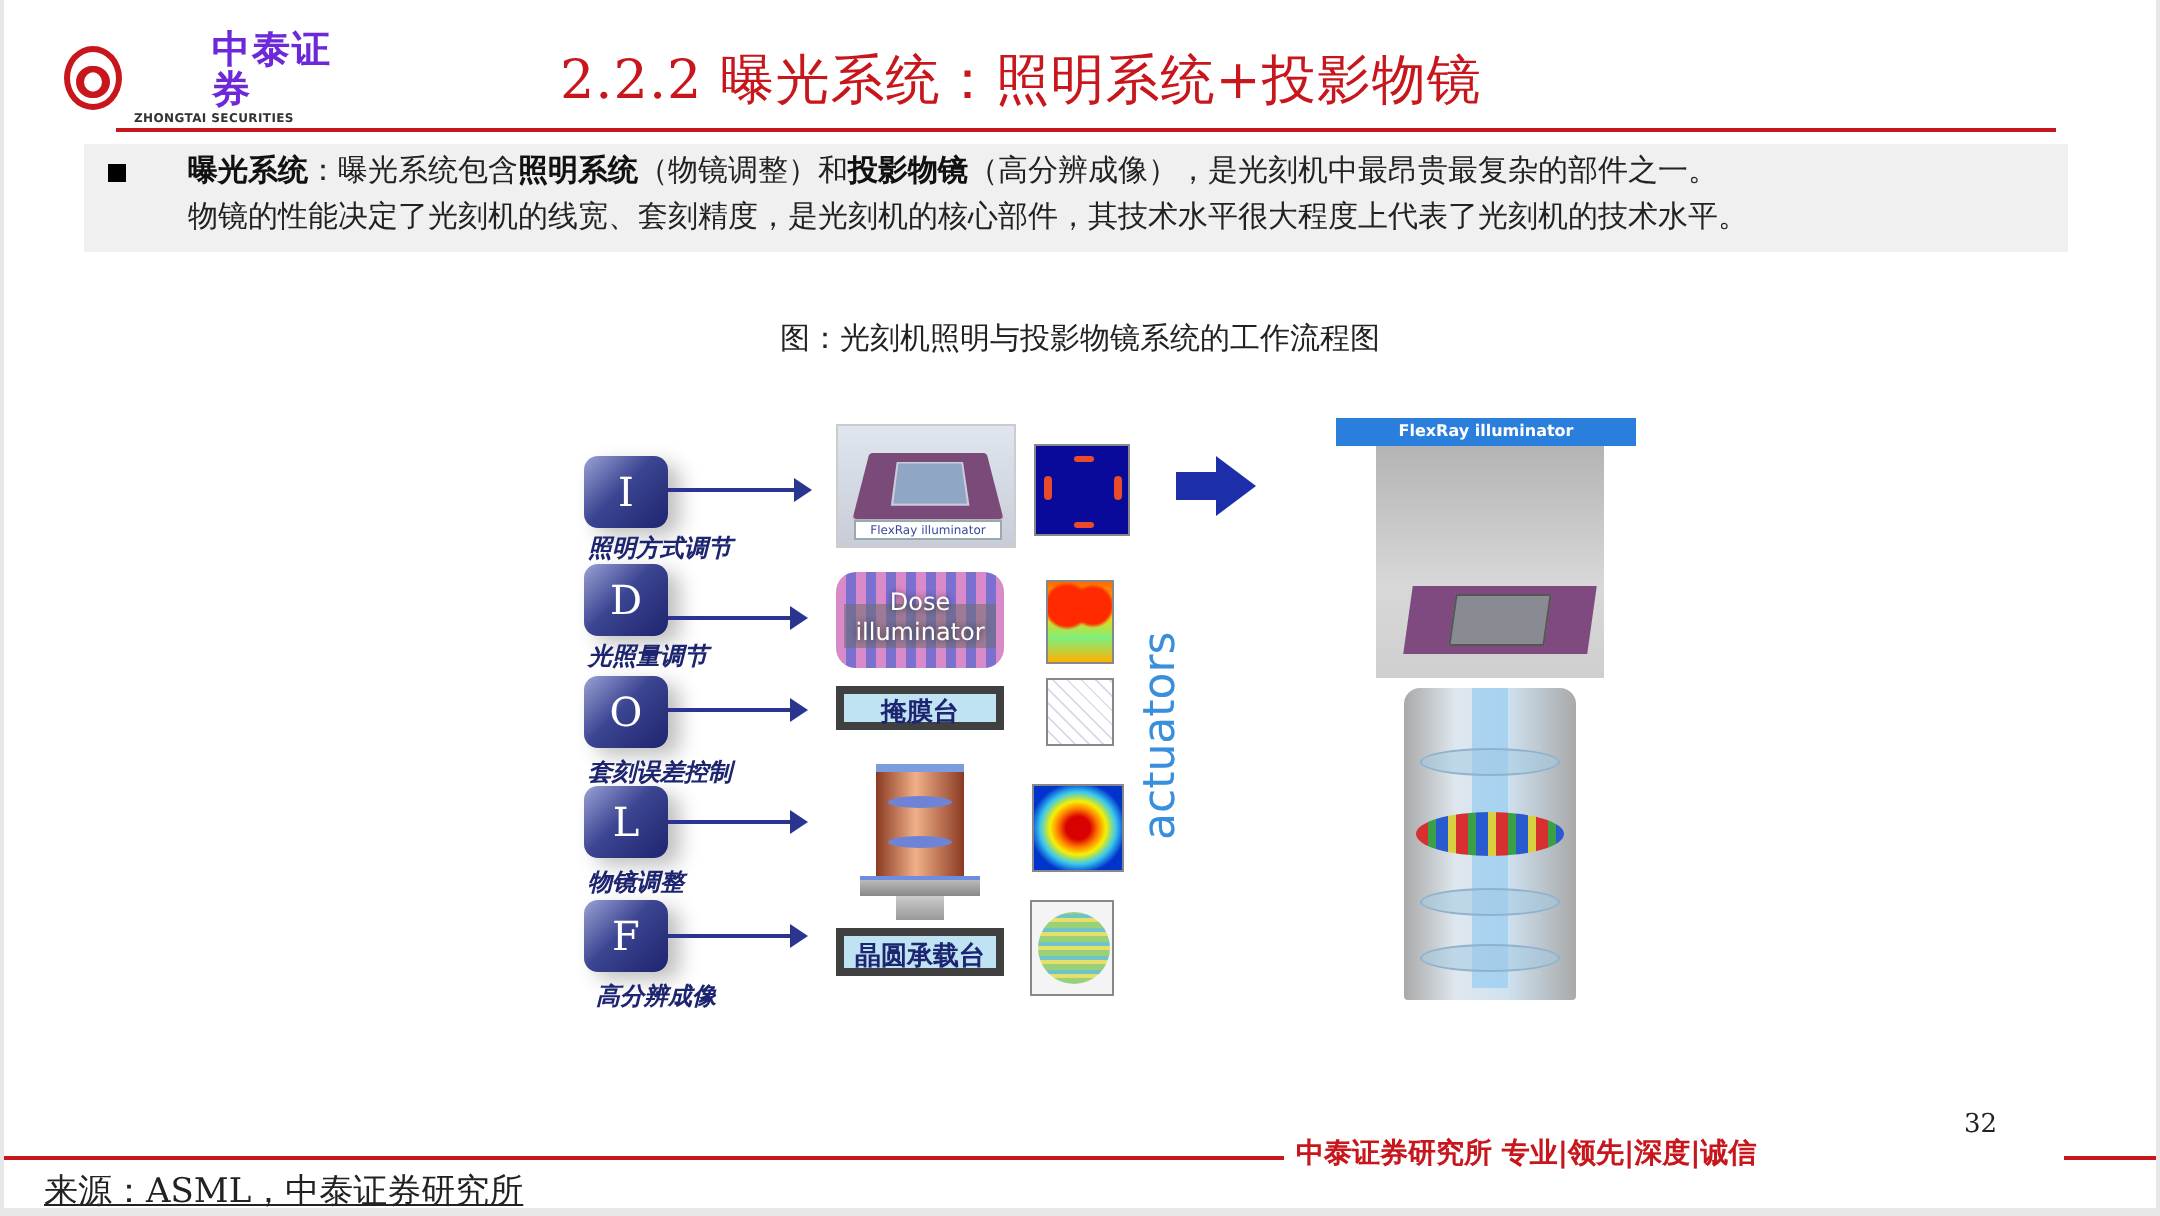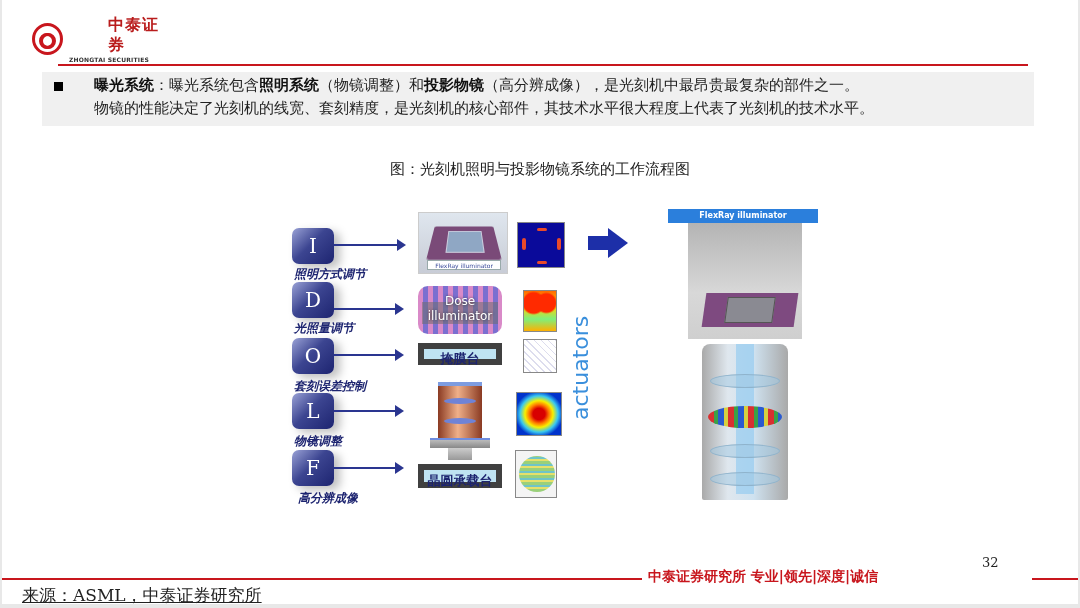--- a/index.html
+++ b/index.html
@@ -7,41 +7,41 @@
   body { font-family: "DejaVu Serif", "Liberation Serif", serif; position: relative; }
   .slide { position: absolute; left: 2px; top: 0; width: 1076px; height: 604px; background: #ffffff; }
   .abs { position: absolute; }
 
   
   .logo { left: 30px; top: 22px; width: 140px; height: 34px; display: flex; align-items: center; }
   .logo-mark { width: 32px; height: 32px; border: 3px solid #c8161d; border-radius: 50%; position: relative; }
   .logo-mark::before { content: ""; position: absolute; left: 4px; top: 7px; width: 10px; height: 10px; border: 3px solid #c8161d; border-radius: 50%; }
   .logo-mark::after { content: ""; position: absolute; right: 4px; top: 7px; width: 10px; height: 10px; border: 3px solid #c8161d; border-radius: 50%; }
   .logo-text { margin-left: 6px; display: flex; flex-direction: column; }
-  .logo-cn { font-family: "DejaVu Sans", sans-serif; font-weight: bold; font-size: 16px; color: #b91c1c; line-height: 20px; letter-spacing: 1px; padding-left: 39px; }
+  .logo-cn { font-family: "DejaVu Sans", sans-serif; font-weight: bold; font-size: 19px; color: #6d28d9; line-height: 20px; letter-spacing: 1px; padding-left: 39px; }
   .logo-en { font-family: "DejaVu Sans", sans-serif; font-size: 6px; font-weight: bold; color: #333; letter-spacing: 0.2px; margin-top: 1px; }
   .title { left: 278px; top: 22px; font-size: 27px; color: #c8161d; letter-spacing: 0.5px; white-space: nowrap; font-family: "DejaVu Serif", serif; }
   .title-rule { left: 56px; top: 64px; width: 970px; height: 2px; background: #c8161d; }
 
   
   .summary { left: 40px; top: 72px; width: 992px; height: 54px; background: #f0f0f0; }
   .bullet { left: 52px; top: 82px; width: 9px; height: 9px; background: #000; }
   .summary-line { left: 92px; font-size: 15px; color: #222; white-space: nowrap; }
   .summary-line b { font-weight: bold; color: #111; }
   .l1 { top: 76px; } .l2 { top: 99px; }
 
   .fig-title { left: 0; width: 1076px; top: 160px; text-align: center; font-size: 15px; color: #222; }
 
   
   .key { width: 42px; height: 36px; border-radius: 7px; background: linear-gradient(135deg, #9aa2d6 0%, #3c4591 45%, #1d2470 100%); color: #fff; font-size: 20px; text-align: center; line-height: 36px; box-shadow: 6px 4px 10px rgba(0,0,0,0.25); }
   .key-label { font-size: 12px; color: #1d2470; font-weight: bold; white-space: nowrap; font-style: italic; }
   .arrow { height: 2px; background: #2a3590; }
   .arrow::after { content: ""; position: absolute; right: -2px; top: -5px; border-left: 9px solid #2a3590; border-top: 6px solid transparent; border-bottom: 6px solid transparent; }
 
-  .blue-box { background: #bfe3f2; border: 6px solid #404040; color: #1d2470; font-size: 13px; text-align: center; font-weight: bold; }
+  .blue-box { background: #bfe3f2; border: 4px solid #404040; color: #1d2470; font-size: 13px; text-align: center; font-weight: bold; }
 
   
   .illum-img { left: 416px; top: 212px; width: 90px; height: 62px; background: linear-gradient(180deg,#dfe6ee,#c8ccd6); border: 1px solid #ccc; }
   .illum-plate { position: absolute; left: 12px; top: 10px; width: 66px; height: 36px; background: #7a4a78; transform: perspective(60px) rotateX(25deg); border-radius: 2px; }
   .illum-plate::after { content: ""; position: absolute; left: 16px; top: 6px; width: 34px; height: 22px; background: #8fa7c4; border: 1px solid #ccd; }
   .illum-cap { position: absolute; left: 8px; bottom: 3px; width: 74px; height: 10px; background: #fff; color: #3a4a9a; font-size: 6px; font-family: "DejaVu Sans", sans-serif; text-align: center; line-height: 10px; border: 1px solid #9aa; }
 
   .dose { left: 416px; top: 286px; width: 84px; height: 48px; border-radius: 10px; background: repeating-linear-gradient(90deg, #d98ac8 0 5px, #7b6fd0 5px 10px); }
   .dose-text { position: absolute; left: 0; top: 8px; width: 84px; text-align: center; color: #fff; font-family: "DejaVu Sans", sans-serif; font-size: 12px; line-height: 15px; text-shadow: 0 0 3px #333; }
   .dose-band { position: absolute; left: 4px; top: 16px; width: 76px; height: 22px; background: rgba(110,110,110,0.55); }
@@ -90,20 +90,21 @@
 
 <div class="slide">
 
   <div class="abs logo">
     <div class="logo-mark"></div>
     <div class="logo-text">
       <span class="logo-cn">中泰证券</span>
       <span class="logo-en">ZHONGTAI SECURITIES</span>
     </div>
   </div>
+  <div class="abs title">2.2.2 曝光系统：照明系统+投影物镜</div>
   <div class="abs title-rule"></div>
 
   <div class="abs summary"></div>
   <div class="abs bullet"></div>
   <div class="abs summary-line l1"><b>曝光系统</b><span>：曝光系统包含</span><b>照明系统</b><span>（物镜调整）和</span><b>投影物镜</b><span>（高分辨成像），是光刻机中最昂贵最复杂的部件之一。</span></div>
   <div class="abs summary-line l2">物镜的性能决定了光刻机的线宽、套刻精度，是光刻机的核心部件，其技术水平很大程度上代表了光刻机的技术水平。</div>
 
   <div class="abs fig-title">图：光刻机照明与投影物镜系统的工作流程图</div>
 
   <div class="abs key" style="left:290px;top:228px;">I</div>

